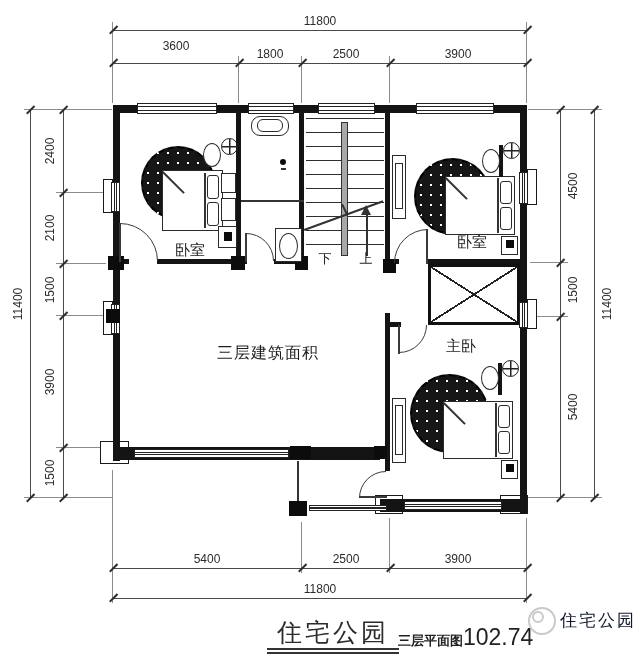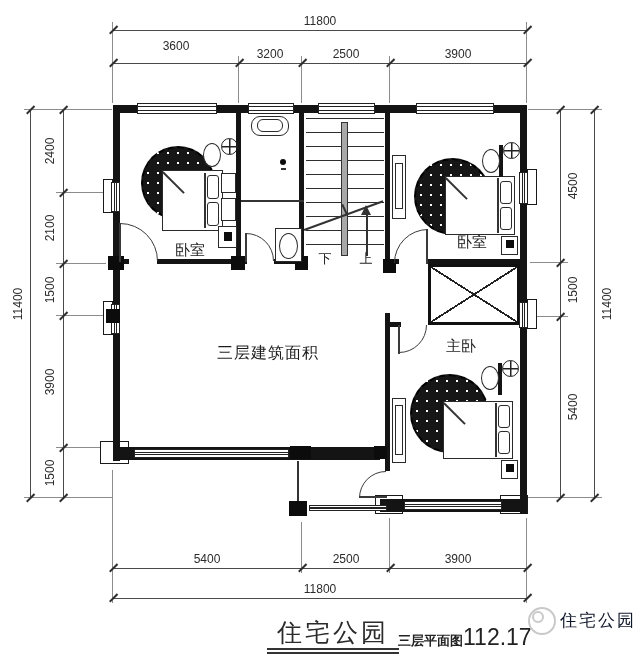--- a/index.html
+++ b/index.html
@@ -102,21 +102,21 @@
   <div class="tick" style="left:589px;top:497px;"></div>
   <div class="tick" style="left:108px;top:567px;"></div>
   <div class="tick" style="left:297px;top:567px;"></div>
   <div class="tick" style="left:385px;top:567px;"></div>
   <div class="tick" style="left:522px;top:567px;"></div>
   <div class="tick" style="left:108px;top:597px;"></div>
   <div class="tick" style="left:522px;top:597px;"></div>
 
   <div class="dimnum" style="left:320px;top:14px;">11800</div>
   <div class="dimnum" style="left:176px;top:39px;">3600</div>
-  <div class="dimnum" style="left:270px;top:47px;">3200</div>
+  <div class="dimnum" style="left:270px;top:47px;">1800</div>
   <div class="dimnum" style="left:346px;top:47px;">2500</div>
   <div class="dimnum" style="left:458px;top:47px;">3900</div>
   <div class="dimnum-v" style="left:18px;top:304px;">11400</div>
   <div class="dimnum-v" style="left:50px;top:151px;">2400</div>
   <div class="dimnum-v" style="left:50px;top:228px;">2100</div>
   <div class="dimnum-v" style="left:50px;top:290px;">1500</div>
   <div class="dimnum-v" style="left:50px;top:382px;">3900</div>
   <div class="dimnum-v" style="left:50px;top:473px;">1500</div>
   <div class="dimnum-v" style="left:573px;top:186px;">4500</div>
   <div class="dimnum-v" style="left:573px;top:290px;">1500</div>
@@ -248,20 +248,20 @@
   <div class="lbl" style="left:268px;top:343px;font-size:16px;letter-spacing:1px;">三层建筑面积</div>
   <div class="lbl" style="left:461px;top:337px;font-size:15px;">主卧</div>
   <div class="lbl" style="left:325px;top:250px;font-size:13px;">下</div>
   <div class="lbl" style="left:366px;top:250px;font-size:13px;">上</div>
 
   <div class="title-main" style="left:333px;top:616px;">住宅公园</div>
   <div class="innerline" style="left:267px;top:648px;width:132px;height:2px;"></div>
   <div class="innerline" style="left:267px;top:652px;width:132px;height:2px;"></div>
   <div class="title-area" style="left:398px;top:624px;">
     <span class="a1">三层平面图</span>
-      <span class="a2">112.17</span>
+      <span class="a2">102.74</span>
   </div>
 
   <div class="wm-circle" style="left:528px;top:607px;width:24px;height:24px;"></div>
   <div class="wm-circle" style="left:532px;top:611px;width:8px;height:8px;"></div>
   <div class="wm-text" style="left:560px;top:609px;">住宅公园</div>
 
 </div>
 
 </body></html>

